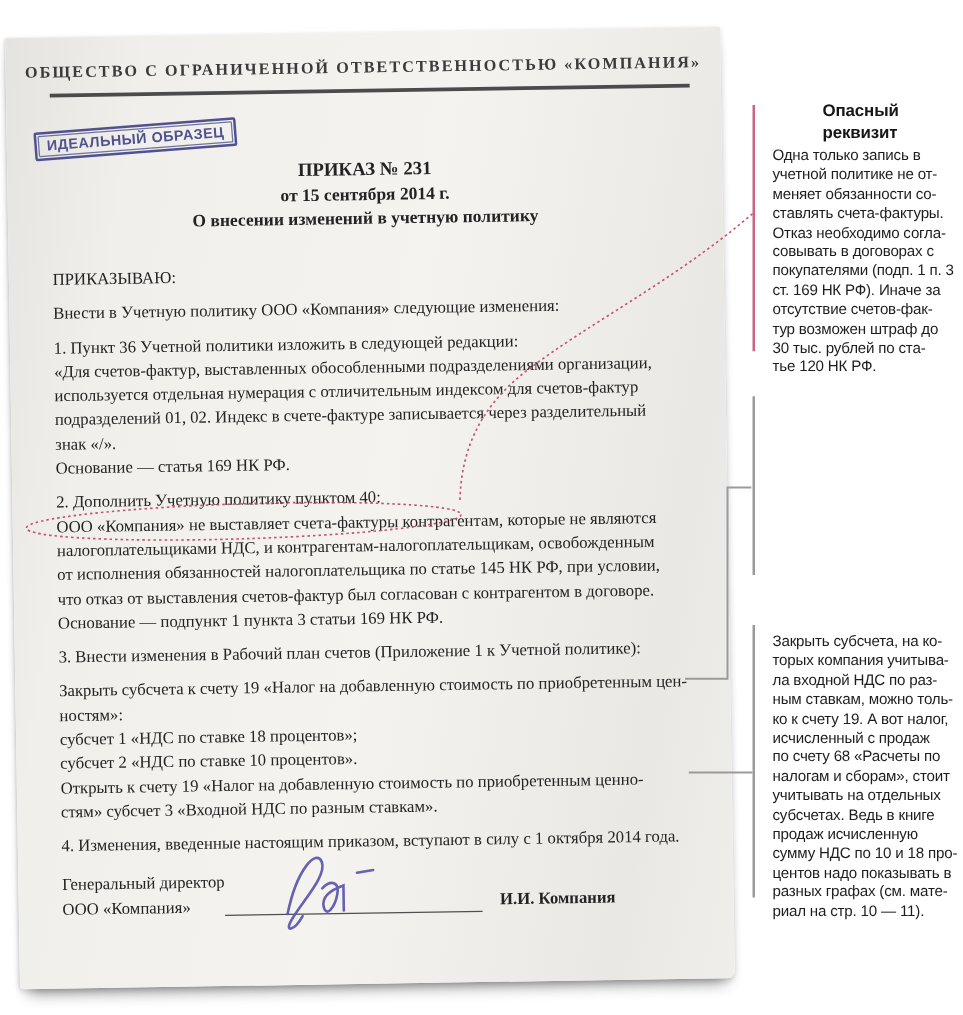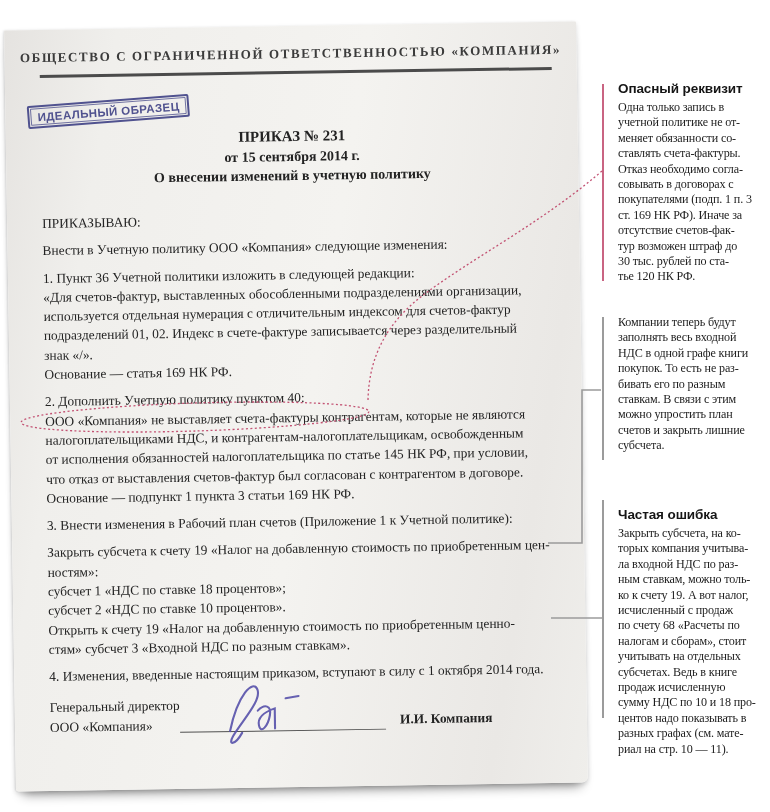--- a/index.html
+++ b/index.html
@@ -57,22 +57,22 @@
     position:absolute;left:35px;top:668px;width:514px;height:80px;
     font-size:13.4px;line-height:19.5px;
   }
   .sig-role{position:absolute;left:0;top:0;white-space:pre-line;}
   .sig-line{position:absolute;left:130px;top:36px;width:206px;border-bottom:1px solid #4f4f4f;}
   .sig-name{position:absolute;left:350px;top:17px;font-weight:bold;}
   .sig-scribble{position:absolute;left:152px;top:-22px;width:110px;height:82px;}
   .sig-scribble path{stroke:var(--ink-blue);stroke-width:2.1;fill:none;stroke-linecap:round;opacity:.92;}
   
   .callout{position:absolute;left:618px;width:148px;z-index:2;color:#161616;}
-  .callout h3{font-size:13.5px;line-height:17px;font-weight:bold;letter-spacing:-.1px;margin-bottom:3px;}
-  .callout .body{font-size:12.1px;line-height:15.4px;letter-spacing:-.15px;white-space:pre-line;color:#1d1d1d;font-family:Liberation Serif, serif;}
+  .callout h3{font-size:13.5px;line-height:17px;font-weight:bold;letter-spacing:-.1px;margin-bottom:3px;margin-left:40px;}
+  .callout .body{font-size:12.1px;line-height:15.4px;letter-spacing:-.15px;white-space:pre-line;color:#1d1d1d;}
   #callout-1{top:80px;}
   #callout-2{top:315px;}
   #callout-3{top:506px;}
   .callout-rule{position:absolute;left:602px;width:2px;z-index:2;}
   #rule-1{top:84px;height:197px;background:var(--accent-red);opacity:.85;}
   #rule-2{top:317px;height:143px;background:var(--rule-gray);}
   #rule-3{top:500px;height:218px;background:var(--rule-gray);}
   
   .overlay{position:absolute;left:0;top:0;width:770px;height:812px;z-index:5;pointer-events:none;}
   .red-dotted{stroke:var(--accent-red);stroke-width:1.3;fill:none;stroke-dasharray:2 2.4;opacity:.95;}
@@ -144,32 +144,22 @@
 Отказ необходимо согла-
 совывать в договорах с
 покупателями (подп. 1 п. 3
 ст. 169 НК РФ). Иначе за
 отсутствие счетов-фак-
 тур возможен штраф до
 30 тыс. рублей по ста-
 тье 120 НК РФ.</div>
 </div>
 <div class="callout" id="callout-2">
-  <div class="body">Компании теперь будут
-заполнять весь входной
-НДС в одной графе книги
-покупок. То есть не раз-
-бивать его по разным
-ставкам. В связи с этим
-можно упростить план
-счетов и закрыть лишние
-субсчета.</div>
 </div>
 <div class="callout" id="callout-3">
-  <h3>Частая ошибка</h3>
   <div class="body">Закрыть субсчета, на ко-
 торых компания учитыва-
 ла входной НДС по раз-
 ным ставкам, можно толь-
 ко к счету 19. А вот налог,
 исчисленный с продаж
 по счету 68 «Расчеты по
 налогам и сборам», стоит
 учитывать на отдельных
 субсчетах. Ведь в книге

